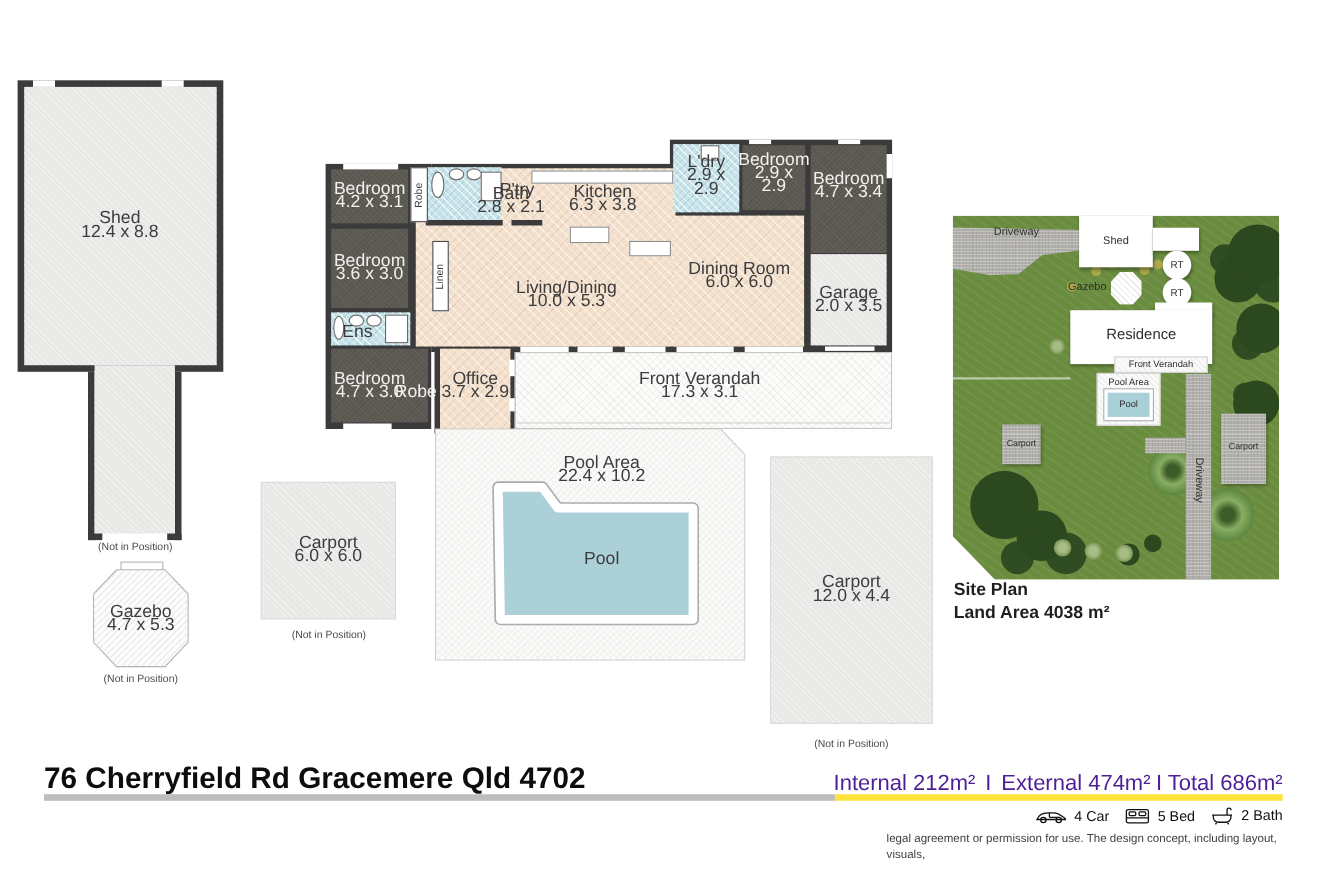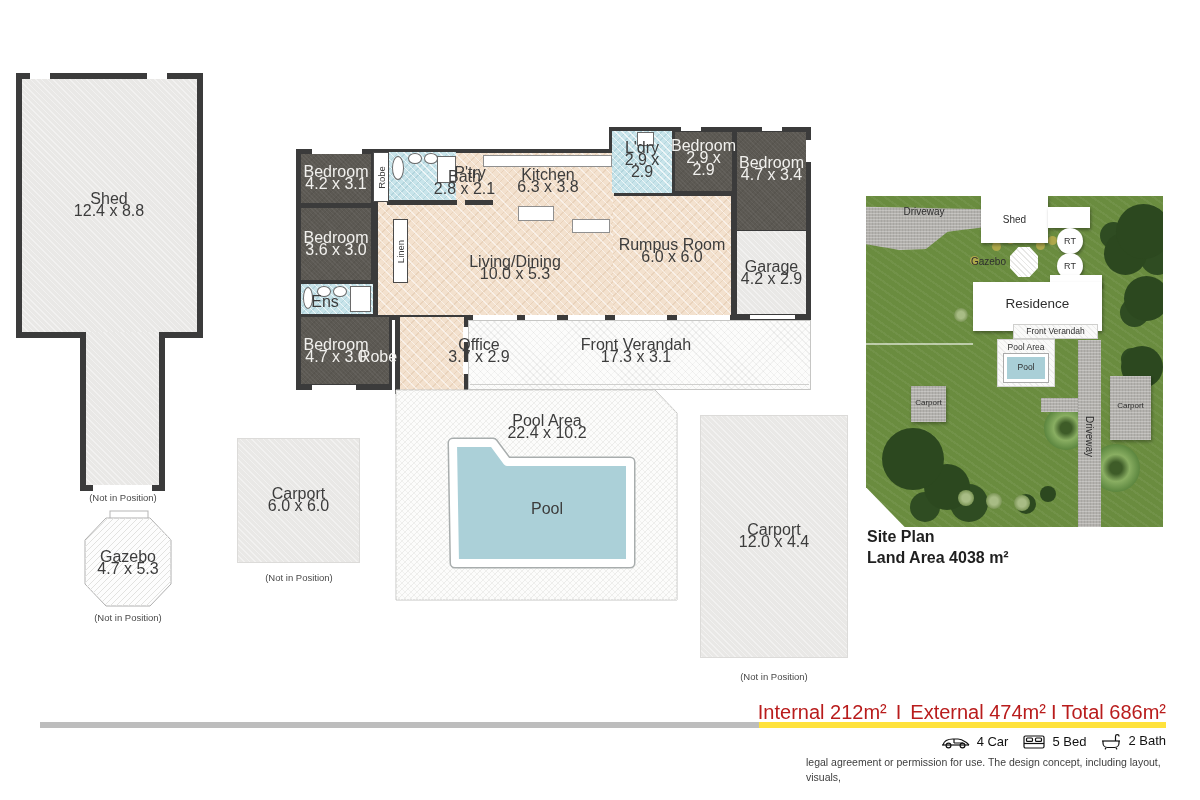--- a/index.html
+++ b/index.html
@@ -58,21 +58,21 @@
   .sp-lbl{position:absolute;font-size:10px;color:#2e2e2e;text-align:center;}
   .tree{position:absolute;border-radius:50%;background:#2C481F;}
   .palm{position:absolute;border-radius:50%;background:radial-gradient(circle at 50% 50%, #3e5c28 0 18%, #89AE62 40%, #55803A 75%);}
   .shrub{position:absolute;border-radius:50%;background:radial-gradient(circle, #A8BC85 0 35%, #75904F 75%);}
   .plantdot{position:absolute;border-radius:50%;background:#AEA84B;width:9px;height:9px;}
   .rt{position:absolute;width:26px;height:26px;border-radius:50%;background:#fff;
       box-shadow:1px 2px 3px rgba(0,0,0,0.35);display:flex;align-items:center;justify-content:center;
       font-size:9px;color:#333;}
   
   #address{position:absolute;left:40px;top:692px;font-size:27px;font-weight:bold;color:#0D0D0D;letter-spacing:0;}
-  #stats{position:absolute;left:640px;top:701px;width:526px;text-align:right;font-size:20px;color:#b91c1c;}
+  #stats{position:absolute;left:640px;top:701px;width:526px;text-align:right;font-size:20px;color:#4c1d95;}
   #stats .sep{padding:0 9px;}
   #stats .sep2{padding:0 5px;}
   #features{position:absolute;left:640px;top:733px;width:526px;display:flex;justify-content:flex-end;
             align-items:center;gap:14px;font-size:13px;color:#111;}
   #features .feat{display:flex;align-items:flex-start;gap:6px;}
   #disclaimer{position:absolute;left:806px;top:755px;width:360px;font-size:10.5px;line-height:14.5px;color:#3E3E3E;}
   .barseg{position:absolute;top:722px;height:6px;}
   svg{display:block;}
 </style>
 </head>
@@ -217,28 +217,28 @@
       </div>
     <div class="lbl" style="left:486px;top:168px;width:124px;height:26px;">
       <span>Kitchen</span>
       <span>6.3 x 3.8</span>
       </div>
     <div class="lbl" style="left:435px;top:255px;width:160px;height:26px;">
       <span>Living/Dining</span>
       <span>10.0 x 5.3</span>
       </div>
     <div class="lbl" style="left:613px;top:238px;width:118px;height:26px;">
-      <span>Rumpus Room</span>
+      <span>Dining Room</span>
       <span>6.0 x 6.0</span>
       </div>
     <div class="lbl" style="left:737px;top:260px;width:69px;height:26px;">
       <span>Garage</span>
-      <span>4.2 x 2.9</span>
-      </div>
-    <div class="lbl" style="left:400px;top:338px;width:64px;height:26px;margin-left:47px;">
+      <span>2.0 x 3.5</span>
+      </div>
+    <div class="lbl" style="left:400px;top:338px;width:64px;height:26px;">
       <span>Office</span>
       <span>3.7 x 2.9</span>
       </div>
     <div class="lbl" style="left:468px;top:338px;width:336px;height:26px;">
       <span>Front Verandah</span>
       <span>17.3 x 3.1</span>
       </div>
   </div>
 
   <div>
@@ -352,20 +352,21 @@
 
     <div class="tx-drive" style="position:absolute;left:45px;top:190px;width:35px;height:36px;box-shadow:1px 2px 3px rgba(0,0,0,0.3);"></div>
     <div class="sp-lbl" style="left:45px;top:202px;width:35px;font-size:8px;">Carport</div>
     <div class="tx-drive" style="position:absolute;left:244px;top:180px;width:41px;height:64px;box-shadow:1px 2px 3px rgba(0,0,0,0.3);"></div>
     <div class="sp-lbl" style="left:244px;top:205px;width:41px;font-size:8px;">Carport</div>
   </div>
 
   <div class="abs" style="left:867px;top:528px;font-size:16px;font-weight:bold;color:#1F1F1F;">Site Plan</div>
   <div class="abs" style="left:867px;top:549px;font-size:16px;font-weight:bold;color:#1F1F1F;">Land Area 4038 m²</div>
 
+  <div id="address">76 Cherryfield Rd Gracemere Qld 4702</div>
   <div class="barseg" style="left:40px;width:719px;background:var(--bargray);"></div>
   <div class="barseg" style="left:759px;width:407px;background:var(--yellow);"></div>
 
   <div id="stats">
     <span>Internal 212m²</span><span class="sep">I</span><span>External 474m²</span><span class="sep2">I</span><span>Total 686m²</span>
   </div>
 
   <div id="features">
     <span class="feat">
       <svg width="30" height="16" viewBox="0 0 30 16" fill="none" stroke="#111" stroke-width="1.2">

